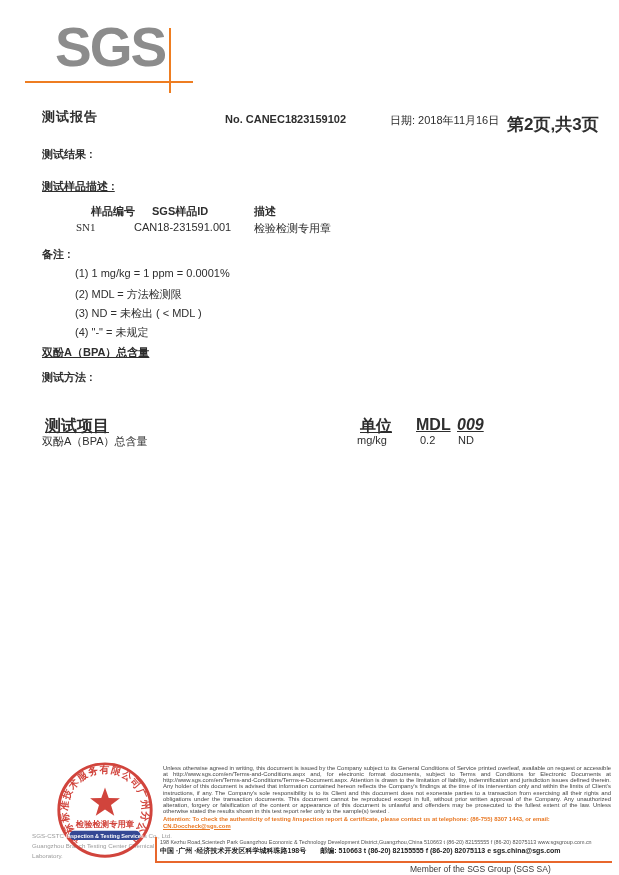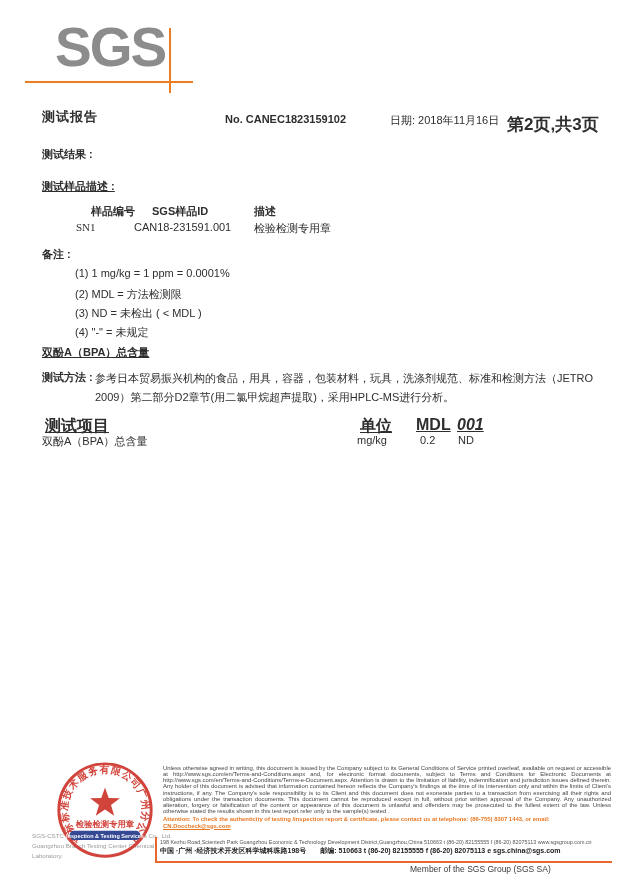--- a/index.html
+++ b/index.html
@@ -99,26 +99,25 @@
   <div class="abs st-c st-c3">检验检测专用章</div>
 
   <div class="abs sec-label remark-label">备注 :</div>
   <div class="abs remark-item r0">(1) 1 mg/kg = 1 ppm = 0.0001%</div>
   <div class="abs remark-item r1">(2) MDL = 方法检测限</div>
   <div class="abs remark-item r2">(3) ND = 未检出 ( &lt; MDL )</div>
   <div class="abs remark-item r3">(4) "-" = 未规定</div>
 
   <div class="abs bpa-title">双酚A（BPA）总含量</div>
   <div class="abs sec-label method-label">测试方法 :</div>
-  <div class="abs method-text">参考日本贸易振兴机构的食品，用具，容器，包装材料，玩具，洗涤剂规范、标准和检测方法（JETRO 2009）第二部分D2章节(用二氯甲烷超声提取)，采用HPLC-MS进行分析。</div>
 
   <div class="abs rt-head rt-h1">测试项目</div>
   <div class="abs rt-head rt-h2">单位</div>
   <div class="abs rt-head rt-h3">MDL</div>
-  <div class="abs rt-head rt-h4">001</div>
+  <div class="abs rt-head rt-h4">009</div>
   <div class="abs rt-cell rt-c1">双酚A（BPA）总含量</div>
   <div class="abs rt-cell rt-c2">mg/kg</div>
   <div class="abs rt-cell rt-c3">0.2</div>
   <div class="abs rt-cell rt-c4">ND</div>
 
   <div class="abs company-lines">
     <div>SGS-CSTC Standards Technical Services Co., Ltd.</div>
     <div>Guangzhou Branch Testing Center Chemical Laboratory.</div>
   </div>
 

